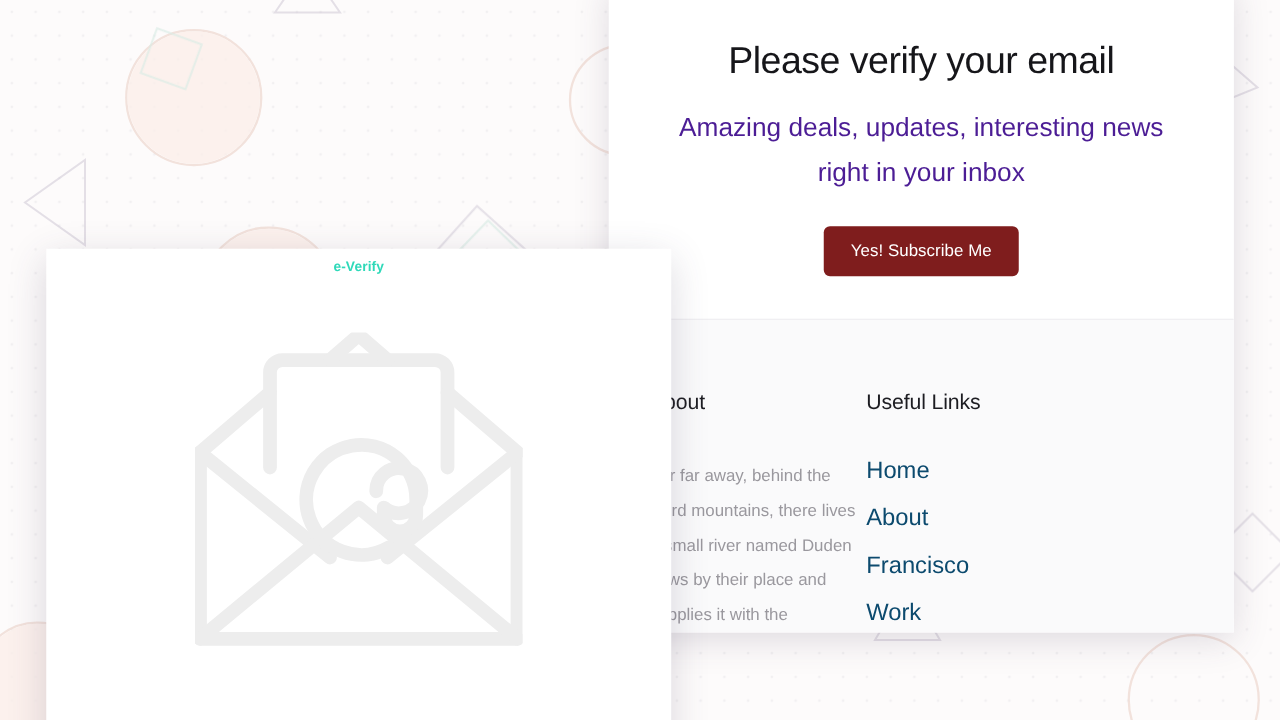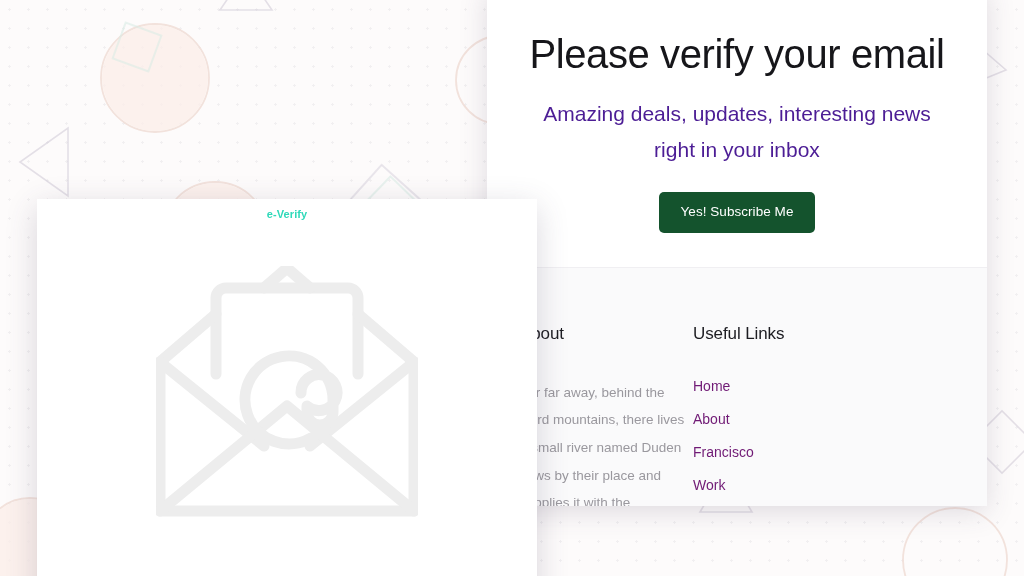--- a/index.html
+++ b/index.html
@@ -47,40 +47,40 @@
     overflow: hidden;
   }
 
   #hero {
     padding: 46px 26px 34px 26px;
     text-align: center;
     background: #ffffff;
   }
 
   #hero-title {
-    font-size: 40px;
+    font-size: 30px;
     font-weight: 400;
     color: #16161a;
     letter-spacing: -0.4px;
     line-height: 1.12;
   }
 
   #hero-sub {
     margin-top: 19px;
     font-size: 21px;
     line-height: 1.72;
     color: #4c1d95;
     font-weight: 400;
     padding: 0 14px;
   }
 
   #subscribe-button {
     display: inline-block;
     margin-top: 24px;
-    background: #14532d;
+    background: #7f1d1d;
     color: #ffffff;
     border: none;
     border-radius: 5px;
     padding: 13px 22px 14px 22px;
     font-family: "Liberation Sans", sans-serif;
     font-size: 13.5px;
     font-weight: 400;
     letter-spacing: 0.05px;
     cursor: pointer;
     line-height: 1;
@@ -124,22 +124,22 @@
   .contact-line {
     font-size: 13.5px;
     line-height: 2.05;
     color: #9a989e;
   }
 
   #contact-phone { display: block; margin-top: 15px; }
 
   .footer-link {
     display: block;
-    font-size: 14px;
-    color: #701a75;
+    font-size: 19px;
+    color: #0c4a6e;
     text-decoration: none;
     margin-bottom: 19px;
     line-height: 1;
   }
   .footer-link:last-child { margin-bottom: 0; }
 
   
   #everify-card {
     position: absolute;
     left: 37px;

